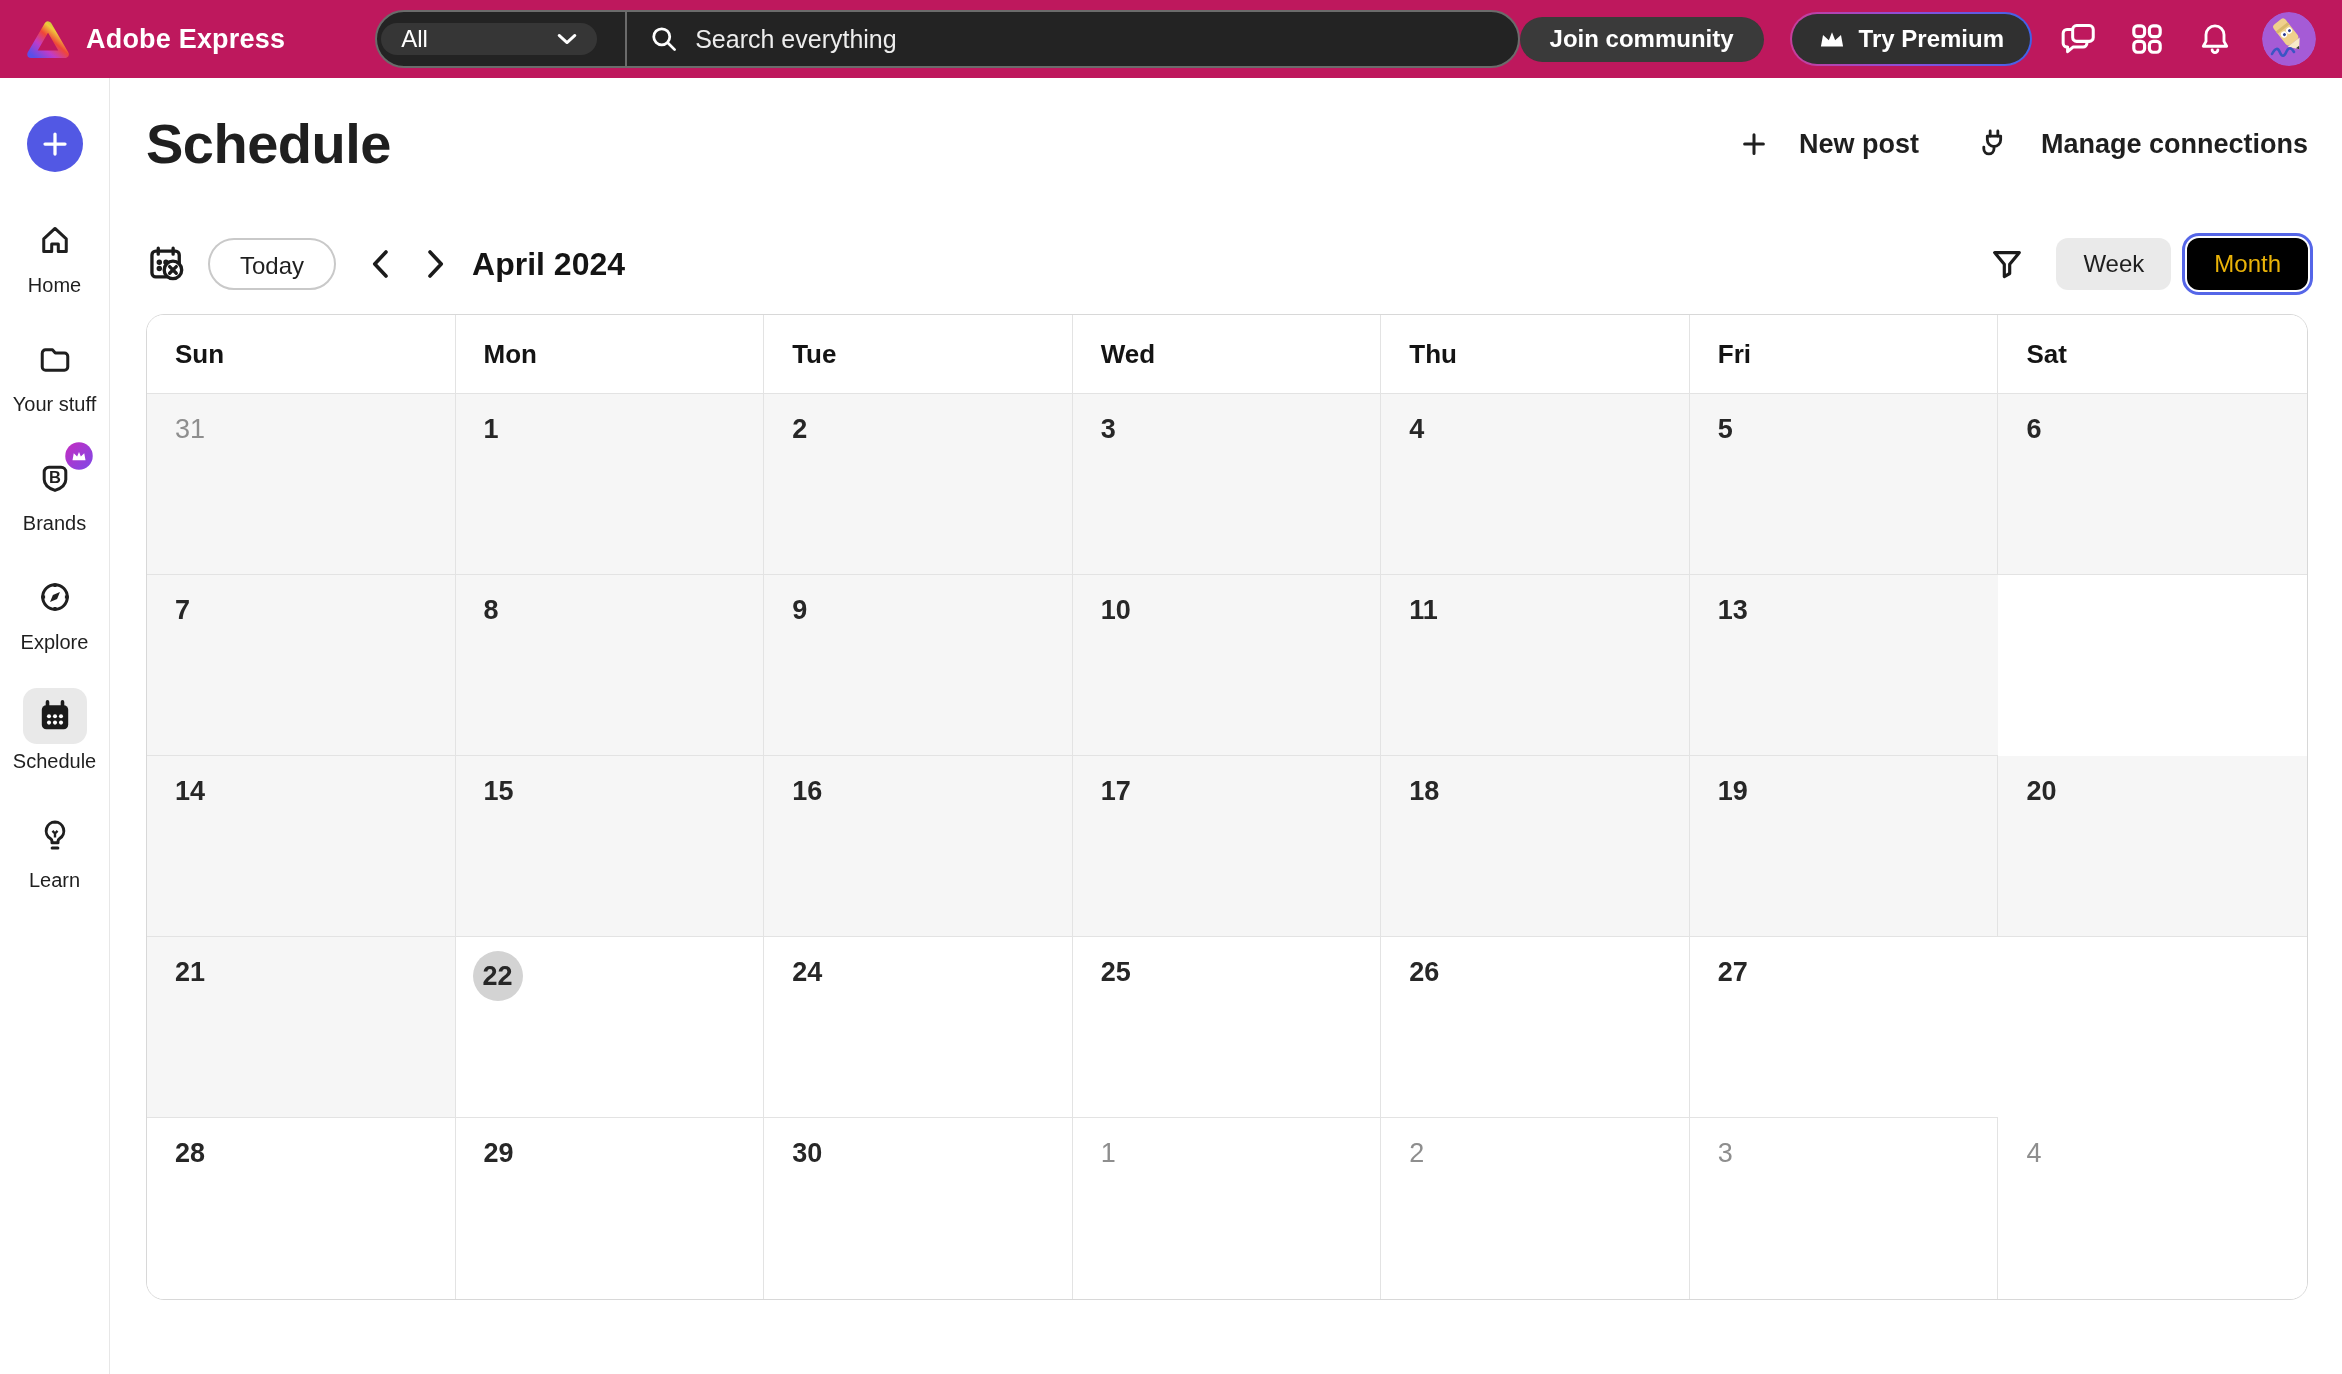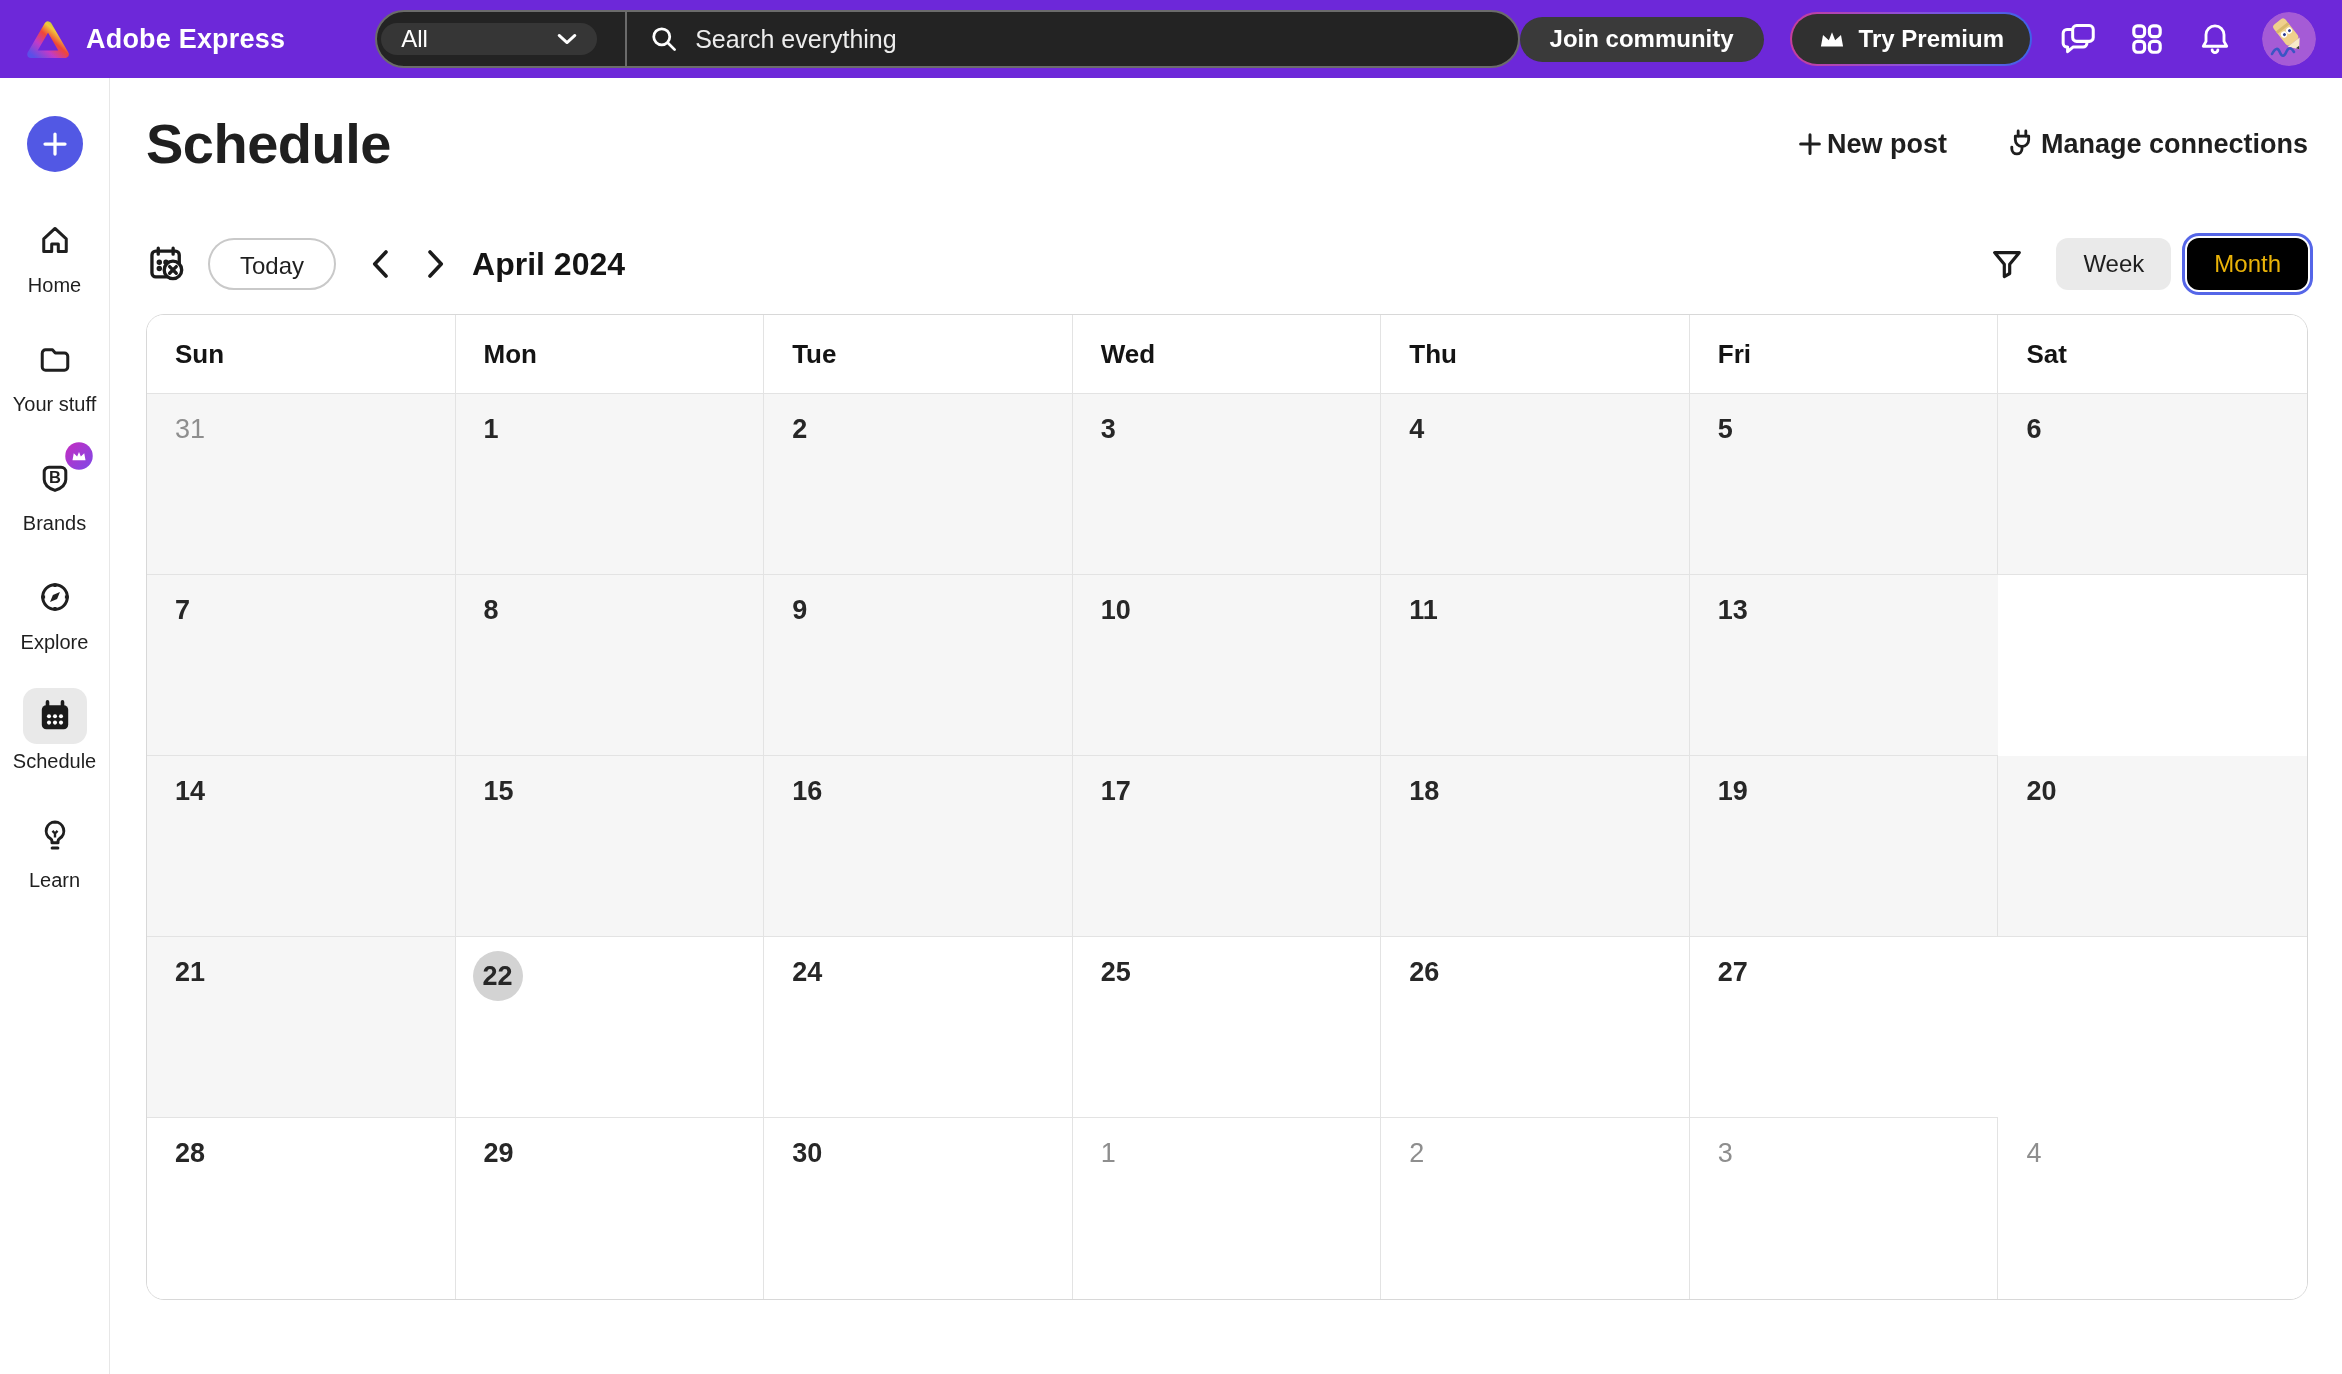--- a/index.html
+++ b/index.html
@@ -4,21 +4,21 @@
 <style>
   * { box-sizing: border-box; }
   html,body { margin:0; padding:0; }
   body {
     width:2342px; height:1374px; overflow:hidden;
     background:#ffffff; font-family:"Liberation Sans", sans-serif; color:#1f1f1f;
   }
   svg { display:block; }
 
   
-  .topbar { height:78px; background:#6d28d9; display:flex; align-items:center; padding:0 26px; }
+  .topbar { height:78px; background:#be185d; display:flex; align-items:center; padding:0 26px; }
   .brand { display:flex; align-items:center; gap:16px; }
   .brand-name { color:#fff; font-size:27px; font-weight:700; letter-spacing:.2px; white-space:nowrap; }
 
   .search-pill { margin-left:90px; width:1250px; height:58px; border:2px solid #6B6B6B; border-radius:31px;
     background:#232323; display:flex; align-items:center; }
   .scope { margin:4px; height:32px; width:216px; background:#363636; border-radius:23px; border:none;
     display:flex; align-items:center; justify-content:space-between; padding:0 20px; color:#fff; font-size:24px;
     font-family:inherit; cursor:pointer; }
   .search-divider { width:2px; align-self:stretch; background:#6B6B6B; margin-left:24px; }
   .search-icon { margin-left:22px; color:#fff; }
@@ -52,21 +52,21 @@
     justify-content:center; position:relative; }
   .side-item.active .side-icon-wrap { background:#E9E9E9; }
   .side-label { font-size:20px; color:#1F1F1F; }
   .badge-crown { position:absolute; top:-9px; right:-7px; width:30px; height:30px; }
 
   
   .content { flex:1; padding:34px 34px 0 36px; }
   .page-head { display:flex; align-items:center; justify-content:space-between; height:64px; }
   .page-title { font-size:56px; font-weight:800; color:#1F1F1F; letter-spacing:-.5px; margin:0; line-height:1; }
   .head-actions { display:flex; align-items:center; gap:58px; }
-  .text-btn { display:flex; align-items:center; gap:2px; background:none; border:none; font-family:inherit;
+  .text-btn { display:flex; align-items:center; gap:30px; background:none; border:none; font-family:inherit;
     font-size:27px; font-weight:700; color:#1F1F1F; cursor:pointer; padding:0; white-space:nowrap; }
 
   
   .cal-toolbar { margin-top:60px; display:flex; align-items:center; height:56px; }
   .tool-icon-btn { background:none; border:none; padding:0; color:#1F1F1F; cursor:pointer;
     display:flex; align-items:center; justify-content:center; }
   .today-btn { margin-left:20px; height:52px; padding:12px 30px; border:2px solid #C9C9C9; background:#fff;
     border-radius:26px; font-size:24px; color:#1F1F1F; font-family:inherit; cursor:pointer; }
   .nav-chevrons { display:flex; gap:16px; margin-left:24px; }
   .chev-btn { width:40px; height:40px; background:none; border:none; display:flex; align-items:center;

